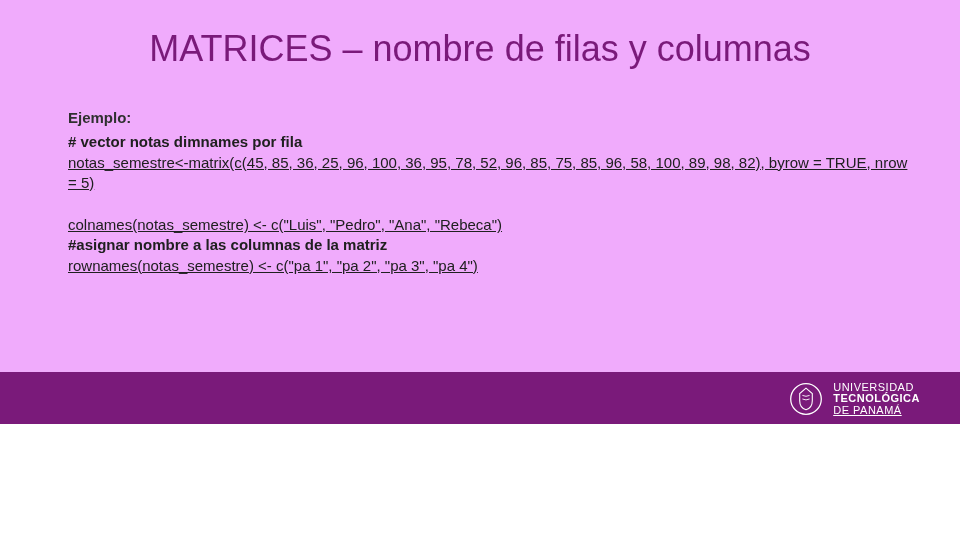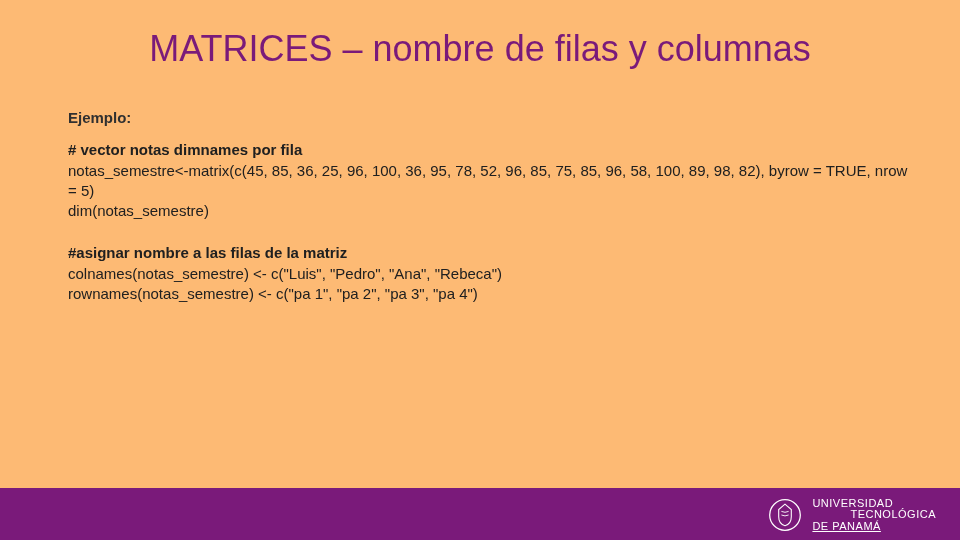--- a/index.html
+++ b/index.html
@@ -1,51 +1,50 @@
 <!DOCTYPE html>
 <html><head>
 <meta charset="utf-8">
 <style>
   * { margin: 0; padding: 0; box-sizing: border-box; }
   html, body { width: 960px; height: 540px; overflow: hidden; font-family: Arial, Helvetica, sans-serif; background: #fff; }
-  .slide { position: relative; width: 960px; height: 540px; background: #fdba74; }
+  .slide { position: relative; width: 960px; height: 424px; background: #f0abfc; }
   .title { position: absolute; top: 28px; left: 0; right: 0; text-align: center; font-size: 36px; font-weight: 400; color: #7a1a7a; font-family: "Segoe UI", Arial, sans-serif; }
   .content { position: absolute; top: 108px; left: 68px; right: 40px; font-size: 15px; color: #202020; line-height: 1.35; }
-  .example-label { font-weight: 700; color: #303030; margin-bottom: 12px; }
+  .example-label { font-weight: 700; color: #303030; margin-bottom: 4px; }
   .block { margin-bottom: 22px; }
   .comment { font-weight: 700; }
-  .normal { font-weight: 400; }
+  .normal { font-weight: 400; text-decoration: underline; }
   .footer { position: absolute; left: 0; right: 0; bottom: 0; height: 52px; background: #7a1a7a; }
-  .logo-wrap { position: absolute; right: 24px; bottom: 6px; display: flex; align-items: center; gap: 8px; }
+  .logo-wrap { position: absolute; right: 40px; bottom: 6px; display: flex; align-items: center; gap: 8px; }
   .logo-text { color: #fff; font-size: 11px; line-height: 1.05; letter-spacing: 0.5px; font-family: "Segoe UI", Arial, sans-serif; }
   .logo-text .l1 { font-weight: 400; }
-  .logo-text .l2 { font-weight: 400; margin-left: 38px; }
+  .logo-text .l2 { font-weight: 700; }
   .logo-text .l3 { font-weight: 400; text-decoration: underline; }
   .logo-glyph { width: 38px; height: 38px; display: flex; align-items: center; justify-content: center; }
   .logo-glyph svg { width: 36px; height: 36px; }
 </style>
 </head>
 <body>
 
 <div class="slide">
 
   <div class="title">MATRICES – nombre de filas y columnas</div>
 
   <div class="content">
     <div class="example-label">Ejemplo:</div>
 
     <div class="block">
       <div class="comment"># vector notas dimnames por fila</div>
       <div class="normal">notas_semestre&lt;-matrix(c(45, 85, 36, 25, 96, 100, 36, 95, 78, 52, 96, 85, 75, 85, 96, 58,  100, 89, 98, 82), byrow = TRUE, nrow = 5)</div>
-      <div class="normal">dim(notas_semestre)</div>
     </div>
 
     <div class="block">
-      <div class="comment">#asignar nombre a las filas de la matriz</div>
       <div class="normal">colnames(notas_semestre) &lt;- c("Luis", "Pedro", "Ana", "Rebeca")</div>
+      <div class="comment">#asignar nombre a las columnas de la matriz</div>
       <div class="normal">rownames(notas_semestre) &lt;- c("pa 1", "pa 2", "pa 3", "pa 4")</div>
     </div>
 
   </div>
 
   <div class="footer">
     <div class="logo-wrap">
       <div class="logo-glyph">
         <svg viewBox="0 0 40 40">
           <circle cx="20" cy="20" r="17" fill="none" stroke="#fff" stroke-width="1.4"></circle>

